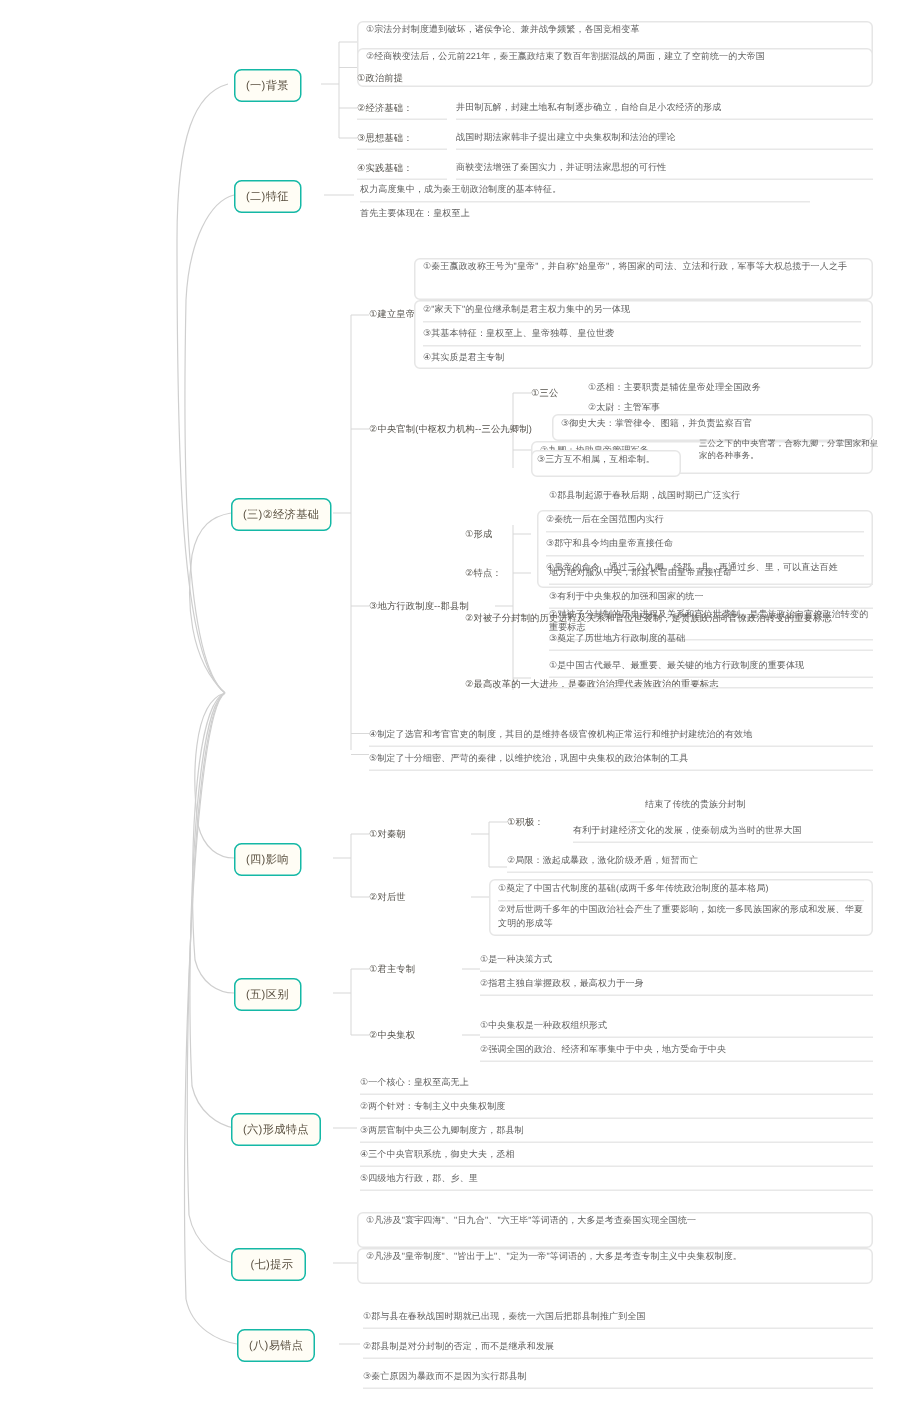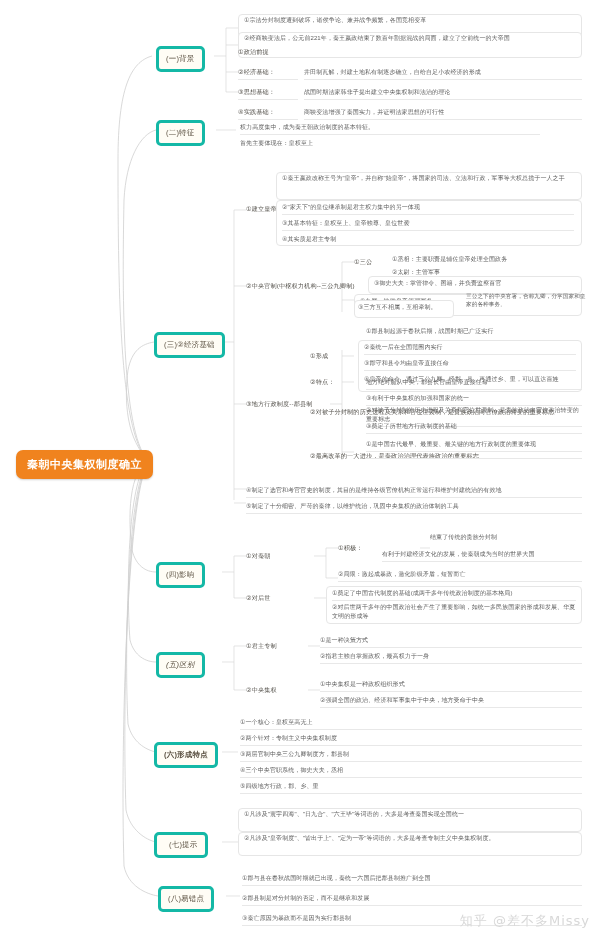--- a/index.html
+++ b/index.html
@@ -13,21 +13,21 @@
 
   .root{
     position:absolute;left:16px;top:450px;
     background:#F0831E;color:#ffffff;
     font-size:11px;font-weight:bold;letter-spacing:.5px;
     padding:7px 11px;border-radius:7px;white-space:nowrap;
     box-shadow:0 1px 2px rgba(0,0,0,.18);
   }
 
   .branch{
-    position:absolute;background:#FFFDF5;border:3px solid #14b8a6;
+    position:absolute;background:#FFFDF5;border:1px solid #14b8a6;
     border-radius:5px;font-size:7.5px;color:#5a5040;
     padding:5px 7px;white-space:nowrap;letter-spacing:.2px;
   }
 
   .grp{
     position:absolute;border:1px solid #E6E6E6;border-radius:4px;
     background:#ffffff;box-sizing:border-box;
   }
 
   .leaf{
@@ -106,21 +106,20 @@
         <path d="M326 548 L326 578"></path>
       <path d="M326 548 L338 548"></path>
         <path d="M326 578 L338 578"></path>
       <path d="M420 548 L430 548"></path>
       <path d="M314 598 L326 598"></path>
       <path d="M308 646 L320 646"></path>
       <path d="M308 690 L320 690"></path>
     </g>
   </svg>
 
-  <div class="root">秦朝中央集权制度确立</div>
 
   <div class="branch" style="left:156px;top:46px;">(一)背景</div>
   <div class="grp" style="left:238px;top:14px;width:344px;height:32px;"></div>
   <div class="leaf nb" style="left:244px;top:16px;width:336px;">①宗法分封制度遭到破坏，诸侯争论、兼并战争频繁，各国竞相变革</div>
   <div class="grp" style="left:238px;top:32px;width:344px;height:26px;"></div>
   <div class="leaf wrap nb" style="left:244px;top:34px;width:332px;">②经商鞅变法后，公元前221年，秦王嬴政结束了数百年割据混战的局面，建立了空前统一的大帝国</div>
   <div class="mid nb" style="left:238px;top:48px;">①政治前提</div>
 
   <div class="mid" style="left:238px;top:68px;width:60px;">②经济基础：</div>
   <div class="leaf" style="left:304px;top:68px;width:278px;">井田制瓦解，封建土地私有制逐步确立，自给自足小农经济的形成</div>
@@ -182,40 +181,39 @@
   <div class="mid nb" style="left:246px;top:552px;">①对秦朝</div>
   <div class="mid nb" style="left:338px;top:544px;">①积极：</div>
   <div class="leaf nb" style="left:430px;top:533px;width:152px;">结束了传统的贵族分封制</div>
   <div class="leaf" style="left:382px;top:550px;width:200px;">有利于封建经济文化的发展，使秦朝成为当时的世界大国</div>
   <div class="leaf" style="left:338px;top:570px;width:244px;">②局限：激起成暴政，激化阶级矛盾，短暂而亡</div>
   <div class="mid nb" style="left:246px;top:594px;">②对后世</div>
   <div class="grp" style="left:326px;top:586px;width:256px;height:38px;"></div>
   <div class="leaf" style="left:332px;top:589px;width:244px;">①奠定了中国古代制度的基础(成两千多年传统政治制度的基本格局)</div>
   <div class="leaf wrap nb" style="left:332px;top:603px;width:244px;">②对后世两千多年的中国政治社会产生了重要影响，如统一多民族国家的形成和发展、华夏文明的形成等</div>
 
-  <div class="branch" style="left:156px;top:652px;font-style:italic;">(五)区别</div>
+  <div class="branch" style="left:156px;top:652px;">(五)区别</div>
   <div class="mid nb" style="left:246px;top:642px;">①君主专制</div>
   <div class="leaf" style="left:320px;top:636px;width:262px;">①是一种决策方式</div>
   <div class="leaf" style="left:320px;top:652px;width:262px;">②指君主独自掌握政权，最高权力于一身</div>
   <div class="mid nb" style="left:246px;top:686px;">②中央集权</div>
   <div class="leaf" style="left:320px;top:680px;width:262px;">①中央集权是一种政权组织形式</div>
   <div class="leaf" style="left:320px;top:696px;width:262px;">②强调全国的政治、经济和军事集中于中央，地方受命于中央</div>
 
-  <div class="branch" style="left:154px;top:742px;font-weight:bold;">(六)形成特点</div>
+  <div class="branch" style="left:154px;top:742px;">(六)形成特点</div>
   <div class="leaf" style="left:240px;top:718px;width:342px;">①一个核心：皇权至高无上</div>
   <div class="leaf" style="left:240px;top:734px;width:342px;">②两个针对：专制主义中央集权制度</div>
   <div class="leaf" style="left:240px;top:750px;width:342px;">③两层官制中央三公九卿制度方，郡县制</div>
   <div class="leaf" style="left:240px;top:766px;width:342px;">④三个中央官职系统，御史大夫，丞相</div>
   <div class="leaf" style="left:240px;top:782px;width:342px;">⑤四级地方行政，郡、乡、里</div>
 
   <div class="branch" style="left:154px;top:832px;padding-left:12px;">(七)提示</div>
   <div class="grp" style="left:238px;top:808px;width:344px;height:24px;"></div>
   <div class="leaf wrap nb" style="left:244px;top:810px;width:332px;">①凡涉及"寰宇四海"、"日九合"、"六王毕"等词语的，大多是考查秦国实现全国统一</div>
   <div class="grp" style="left:238px;top:832px;width:344px;height:24px;"></div>
   <div class="leaf wrap nb" style="left:244px;top:834px;width:332px;">②凡涉及"皇帝制度"、"皆出于上"、"定为一帝"等词语的，大多是考查专制主义中央集权制度。</div>
 
   <div class="branch" style="left:158px;top:886px;">(八)易错点</div>
   <div class="leaf" style="left:242px;top:874px;width:340px;">①郡与县在春秋战国时期就已出现，秦统一六国后把郡县制推广到全国</div>
   <div class="leaf" style="left:242px;top:894px;width:340px;">②郡县制是对分封制的否定，而不是继承和发展</div>
   <div class="leaf" style="left:242px;top:914px;width:340px;">③秦亡原因为暴政而不是因为实行郡县制</div>
 
-  <div class="watermark">知乎 @差不多Missy</div>
 </div>
 
 </body></html>

